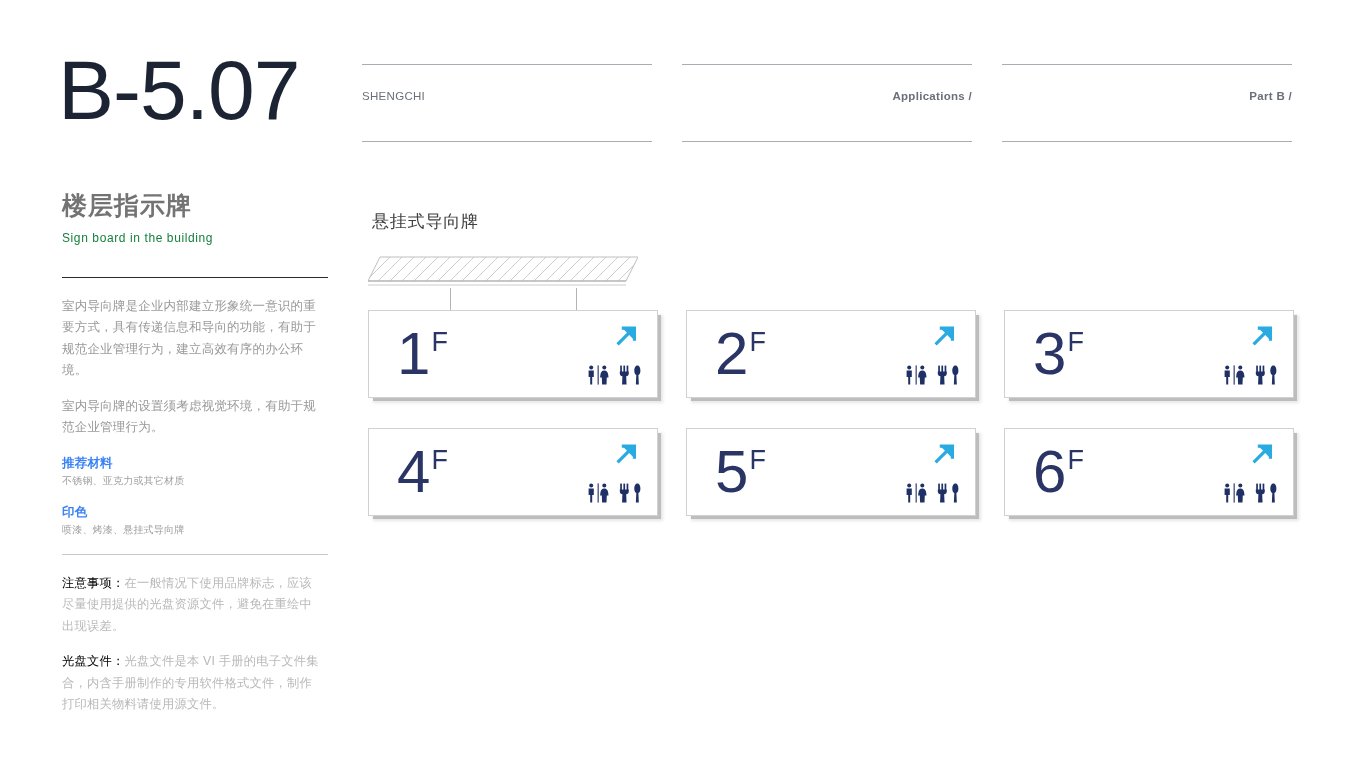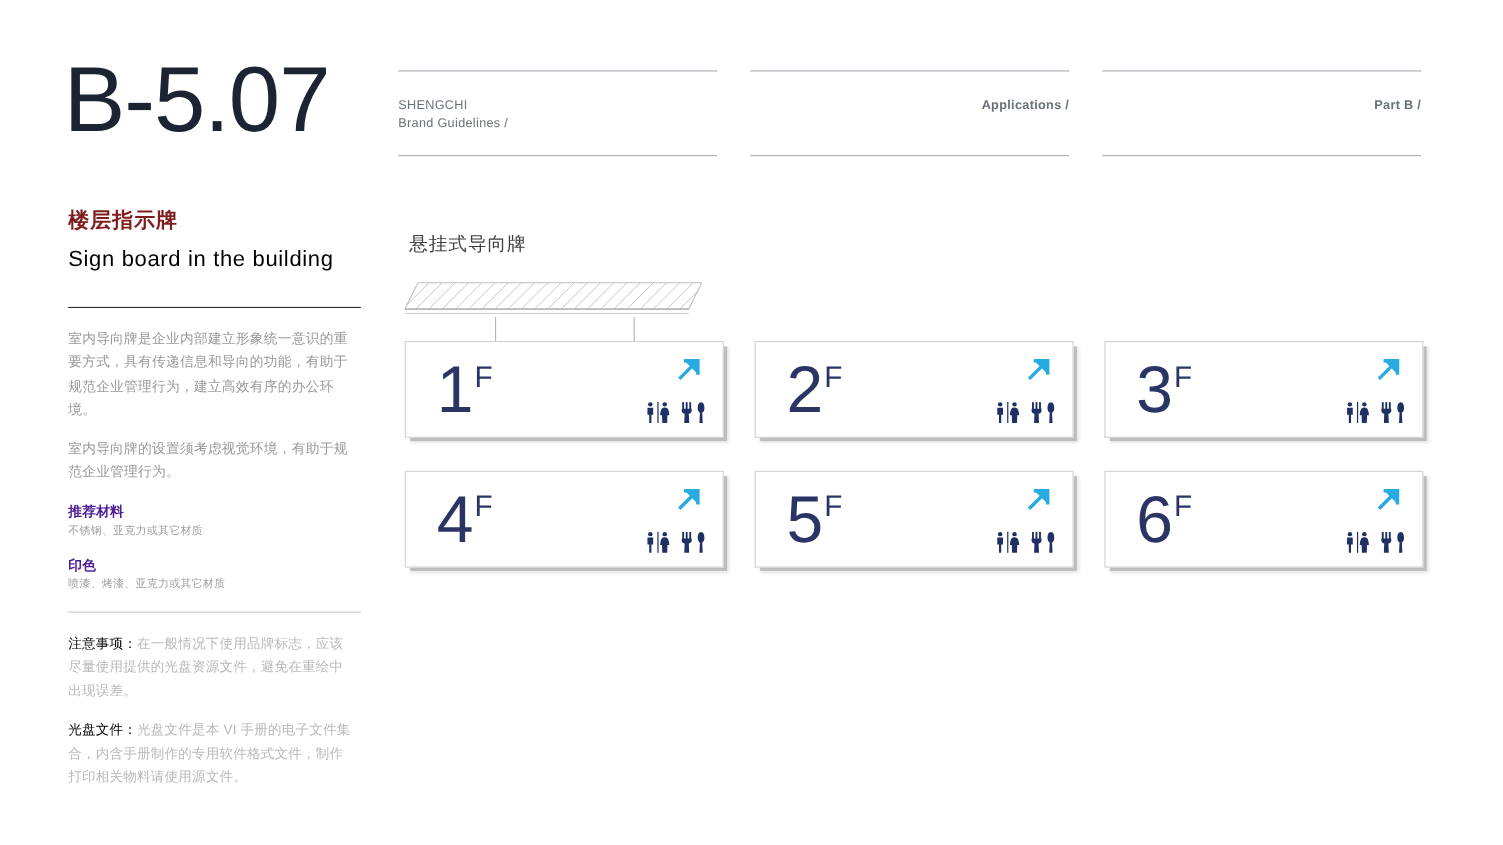--- a/index.html
+++ b/index.html
@@ -32,31 +32,31 @@
     font-weight: 400;
     letter-spacing: -1px;
     color: #1c2433;
     margin: 0 0 0 -4px;
     height: 90px;
   }
   .title-block {
     margin-top: 46px;
   }
   .title-cn {
-    font-size: 19px;
+    font-size: 25px;
     font-weight: bold;
-    color: #7f1d1d;
+    color: #737373;
     letter-spacing: 1px;
     margin: 0;
     line-height: 1.4;
   }
   .title-en {
-    font-size: 20px;
+    font-size: 12px;
     font-weight: 400;
-    color: #000000;
+    color: #15803d;
     letter-spacing: 0.6px;
     margin: 8px 0 0 0;
     line-height: 1.3;
   }
   .rule-dark {
     border: 0;
     border-top: 1px solid #2b2b2b;
     margin: 30px 0 0 0;
     width: 266px;
   }
@@ -77,21 +77,21 @@
     margin: 0 0 14px 0;
     letter-spacing: 0.2px;
   }
   .spec-group {
     margin: 0 0 13px 0;
   }
   .spec-label {
     font-size: 12.5px;
     line-height: 1.6;
     font-weight: bold;
-    color: #4c1d95;
+    color: #3b82f6;
     margin: 0;
     letter-spacing: 0.2px;
   }
   .spec-value {
     font-size: 10px;
     line-height: 1.6;
     color: #a0a0a0;
     margin: 0;
     letter-spacing: 0.2px;
   }
@@ -272,39 +272,38 @@
     <p class="para">室内导向牌的设置须考虑视觉环境，有助于规范企业管理行为。</p>
 
     <div class="spec-group">
       <p class="spec-label">推荐材料</p>
       <p class="spec-value">不锈钢、亚克力或其它材质</p>
     </div>
 
 
     <div class="spec-group">
       <p class="spec-label">印色</p>
-      <p class="spec-value">喷漆、烤漆、亚克力或其它材质</p>
+      <p class="spec-value">喷漆、烤漆、悬挂式导向牌</p>
     </div>
   </div>
 
   <div class="notes-wrap">
     <hr class="rule-light">
     <div class="notes">
       <p class="note"><b>注意事项：</b><span>在一般情况下使用品牌标志，应该尽量使用提供的光盘资源文件，避免在重绘中出现误差。</span></p>
       <p class="note"><b>光盘文件：</b><span>光盘文件是本 VI 手册的电子文件集合，内含手册制作的专用软件格式文件，制作打印相关物料请使用源文件。</span></p>
     </div>
   </div>
 
 </div>
 
 <div class="header">
   <div class="head-cell">
     <div class="inner">
       <div>SHENGCHI</div>
-      <div>Brand Guidelines /</div>
     </div>
   </div>
   <div class="head-cell right">
     <div class="inner">Applications /</div>
   </div>
   <div class="head-cell right">
     <div class="inner">Part B /</div>
   </div>
 </div>
 

